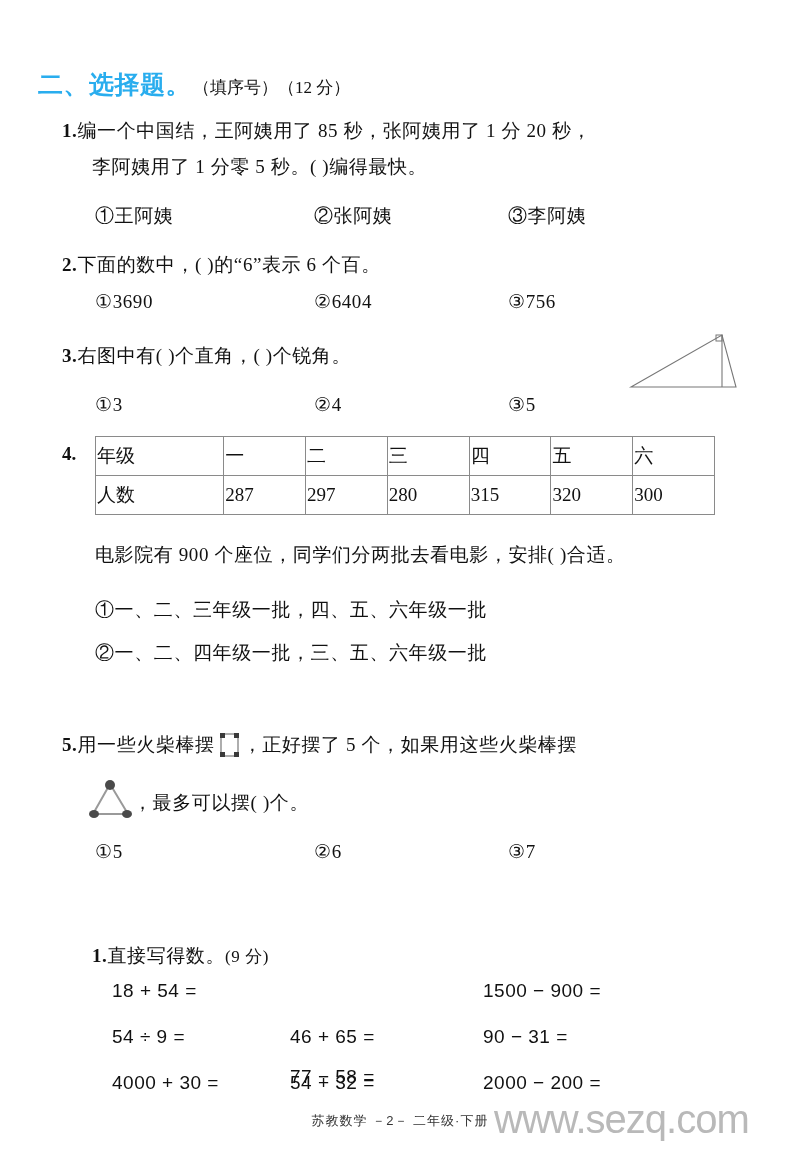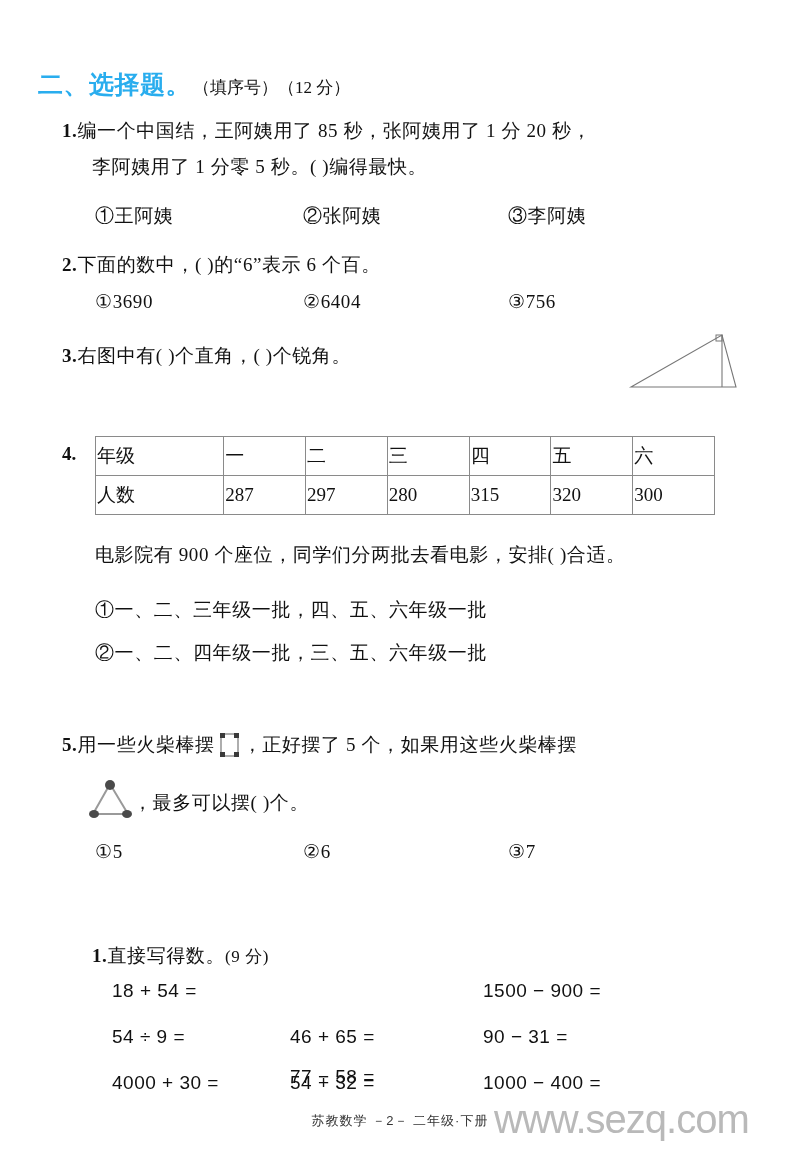--- a/index.html
+++ b/index.html
@@ -65,21 +65,21 @@
     height: 26px;
   }
   .opt {
     position: absolute;
     white-space: nowrap;
     font-size: 19px;
     letter-spacing: 0.6px;
     font-family: Liberation Serif, serif;
   }
   .opt.c1 { left: 95px; }
-  .opt.c2 { left: 303px; text-align: center; }
+  .opt.c2 { left: 314px; text-align: center; }
   .opt.c3 { left: 508px; }
   .opt-wide {
     position: absolute;
     left: 95px;
     white-space: nowrap;
     font-size: 19px;
     letter-spacing: 0.6px;
   }
 
   
@@ -198,20 +198,25 @@
   </div>
 
   <div class="tri-fig">
     <svg width="112" height="62" viewBox="0 0 112 62">
       <polygon points="3,57 94,5 108,57" fill="none" stroke="#777777" stroke-width="1.1"></polygon>
       <line x1="94" y1="5" x2="94" y2="57" stroke="#777777" stroke-width="1.1"></line>
       <rect x="88" y="5" width="6" height="6" fill="none" stroke="#777777" stroke-width="1"></rect>
     </svg>
   </div>
 
+  <div class="opt-row" style="top:393px;">
+    <span class="opt c1">①3</span>
+    <span class="opt c2">②4</span>
+    <span class="opt c3">③5</span>
+  </div>
 
   <div class="q4-label">4.</div>
 
   <table class="grade-table">
     <tbody>
         <tr>
       <td class="hdr-label">年级</td>
       <td class="cell">一</td>
       <td class="cell">二</td>
       <td class="cell">三</td>
@@ -270,18 +275,18 @@
   <span class="calc k1" style="top:980px;">18 + 54 =</span>
   <span class="calc k2" style="top:1024px;margin-top:42px;">77 − 58 =</span>
   <span class="calc k3" style="top:980px;">1500 − 900 =</span>
 
   <span class="calc k1" style="top:1026px;">54 ÷ 9 =</span>
   <span class="calc k2" style="top:1026px;">46 + 65 =</span>
   <span class="calc k3" style="top:1026px;">90 − 31 =</span>
 
   <span class="calc k1" style="top:1072px;">4000 + 30 =</span>
   <span class="calc k2" style="top:1072px;">54 + 32 =</span>
-  <span class="calc k3" style="top:1072px;">1000 − 400 =</span>
+  <span class="calc k3" style="top:1072px;">2000 − 200 =</span>
 
   <div class="footer">苏教数学  －2－  二年级·下册</div>
   <div class="watermark">www.sezq.com</div>
 
 </div>
 
 </body></html>

